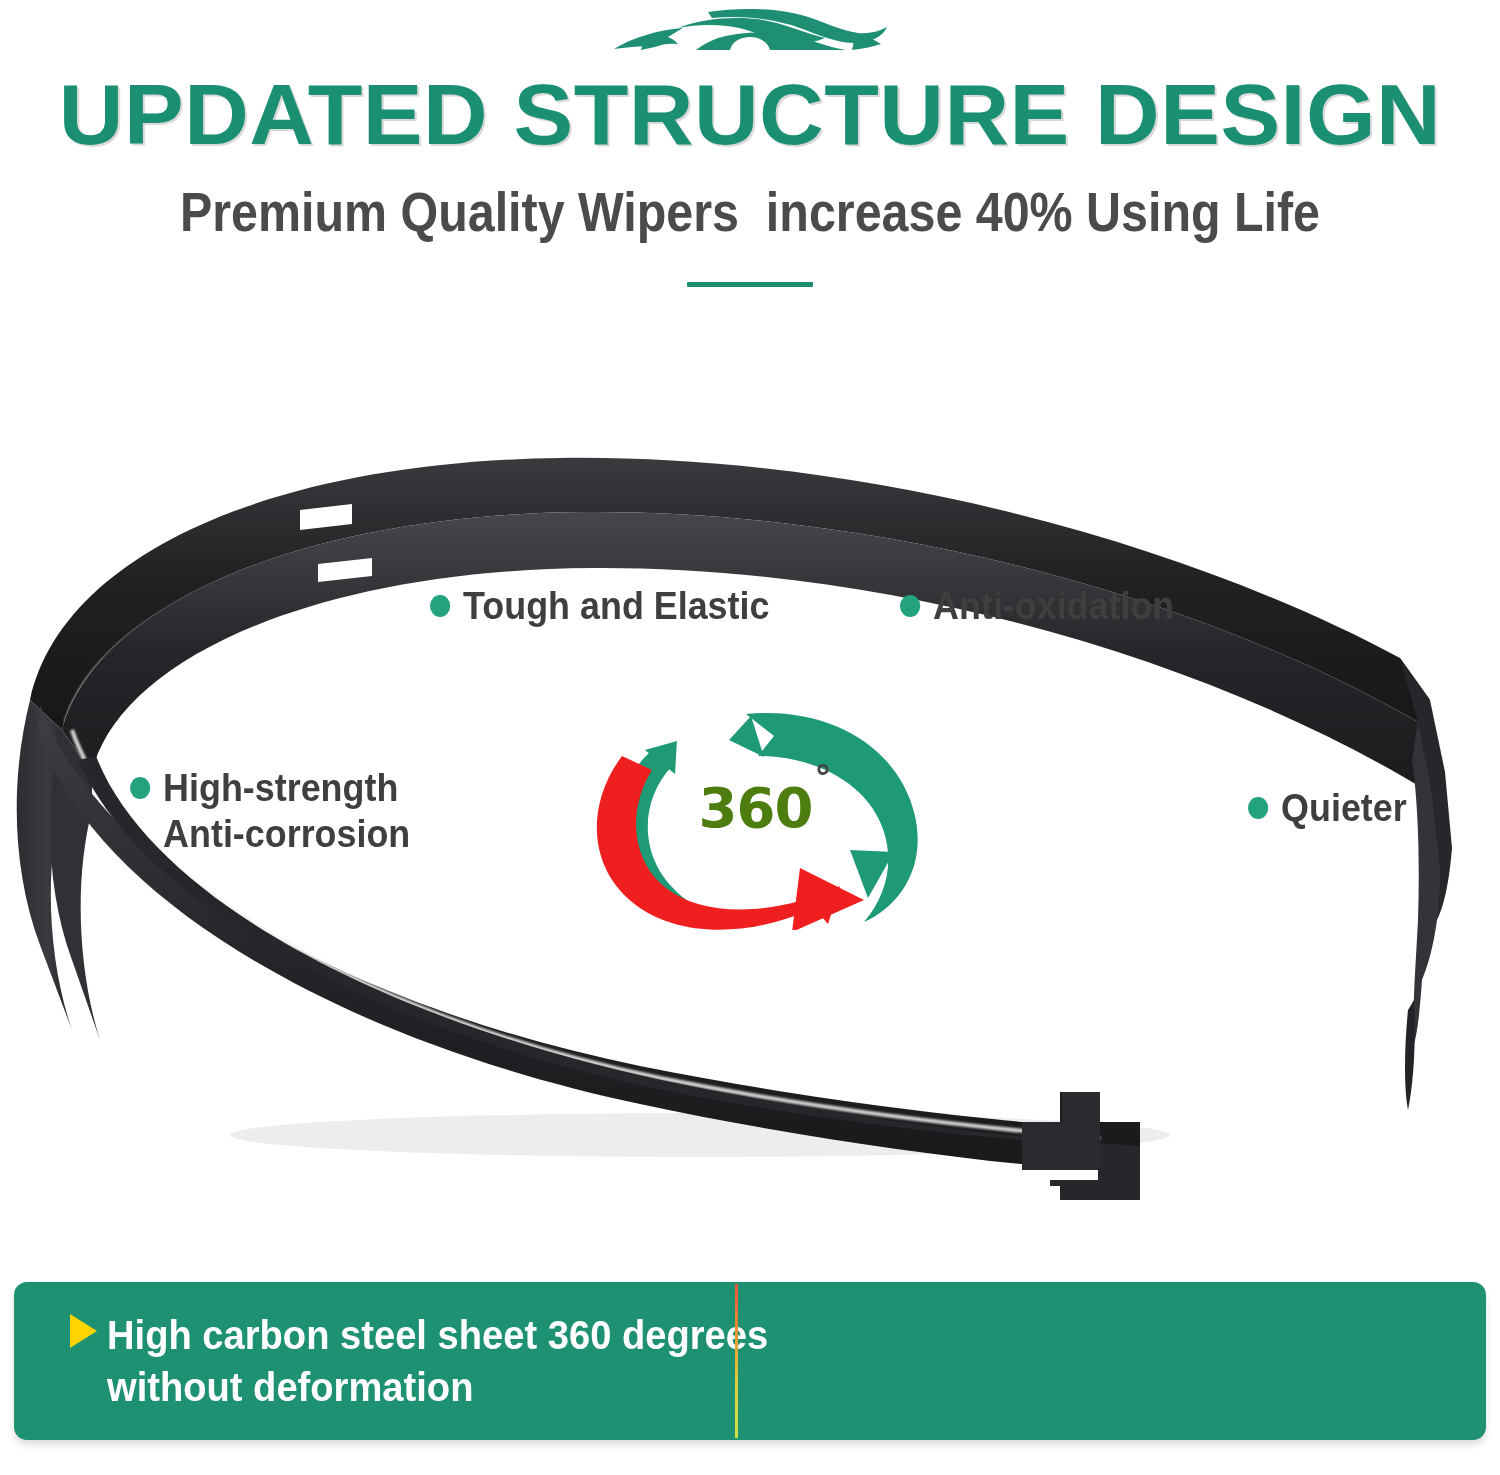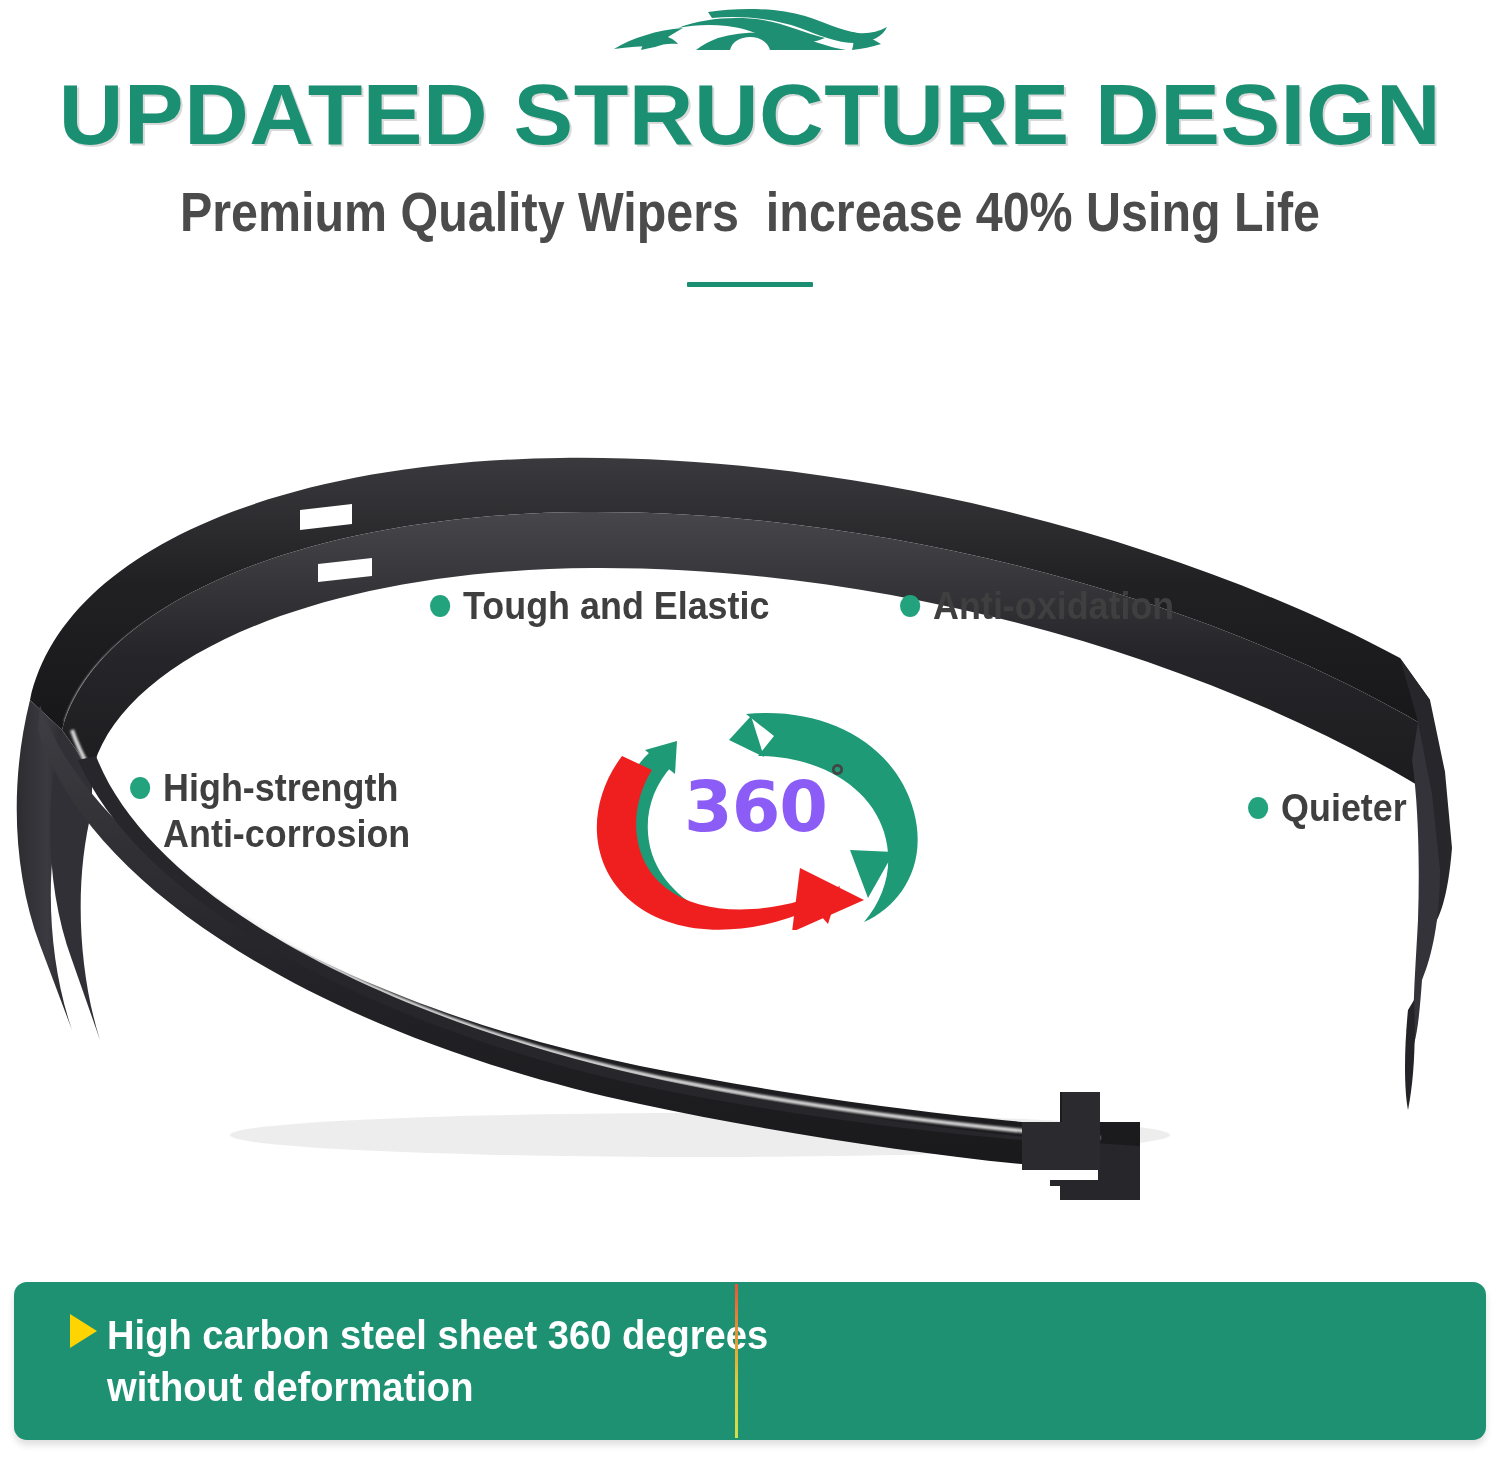--- a/index.html
+++ b/index.html
@@ -77,21 +77,21 @@
   
   .badge360{position:absolute;left:578px;top:700px;width:380px;height:230px;}
   .badge360 svg{position:absolute;left:0;top:0;}
   .badge-text{
     position:absolute;left:0;top:0;width:380px;height:230px;
     display:flex;align-items:center;justify-content:center;
     pointer-events:none;
   }
   .badge-num{
     font-family:"DejaVu Sans","Liberation Sans", sans-serif;
-    font-weight:bold;font-size:70px;color:#8b5cf6;letter-spacing:-1px;
+    font-weight:bold;font-size:56px;color:#4d7c0f;letter-spacing:-1px;
     position:relative;left:-4px;top:-8px;
   }
   .badge-deg{
     font-family:"DejaVu Sans","Liberation Sans", sans-serif;
     font-weight:bold;font-size:34px;color:#444;
     position:relative;top:-38px;left:-2px;
   }
 
   
   .banner{

